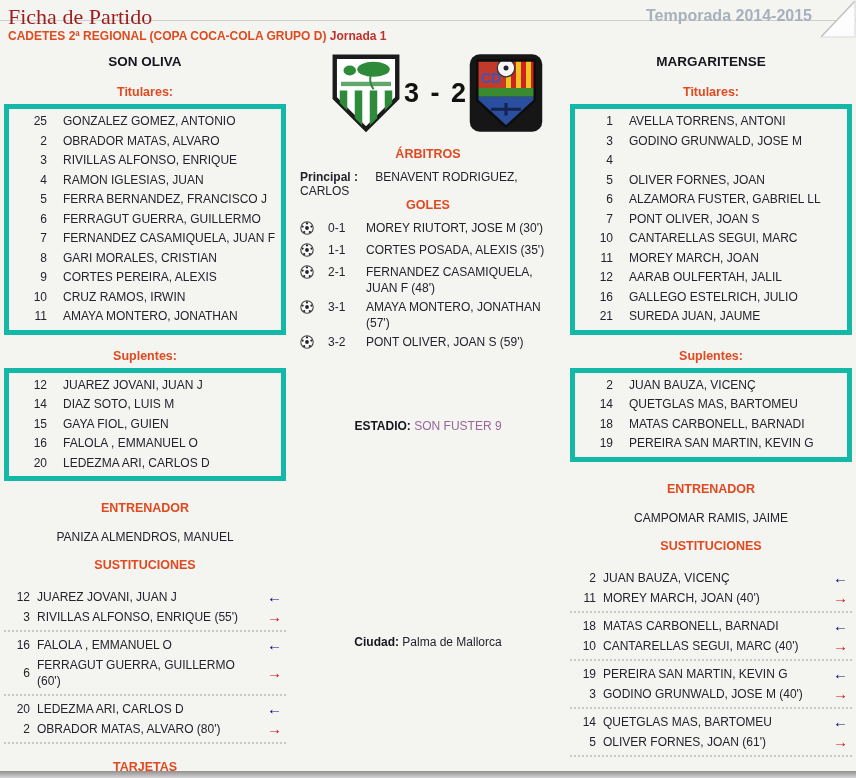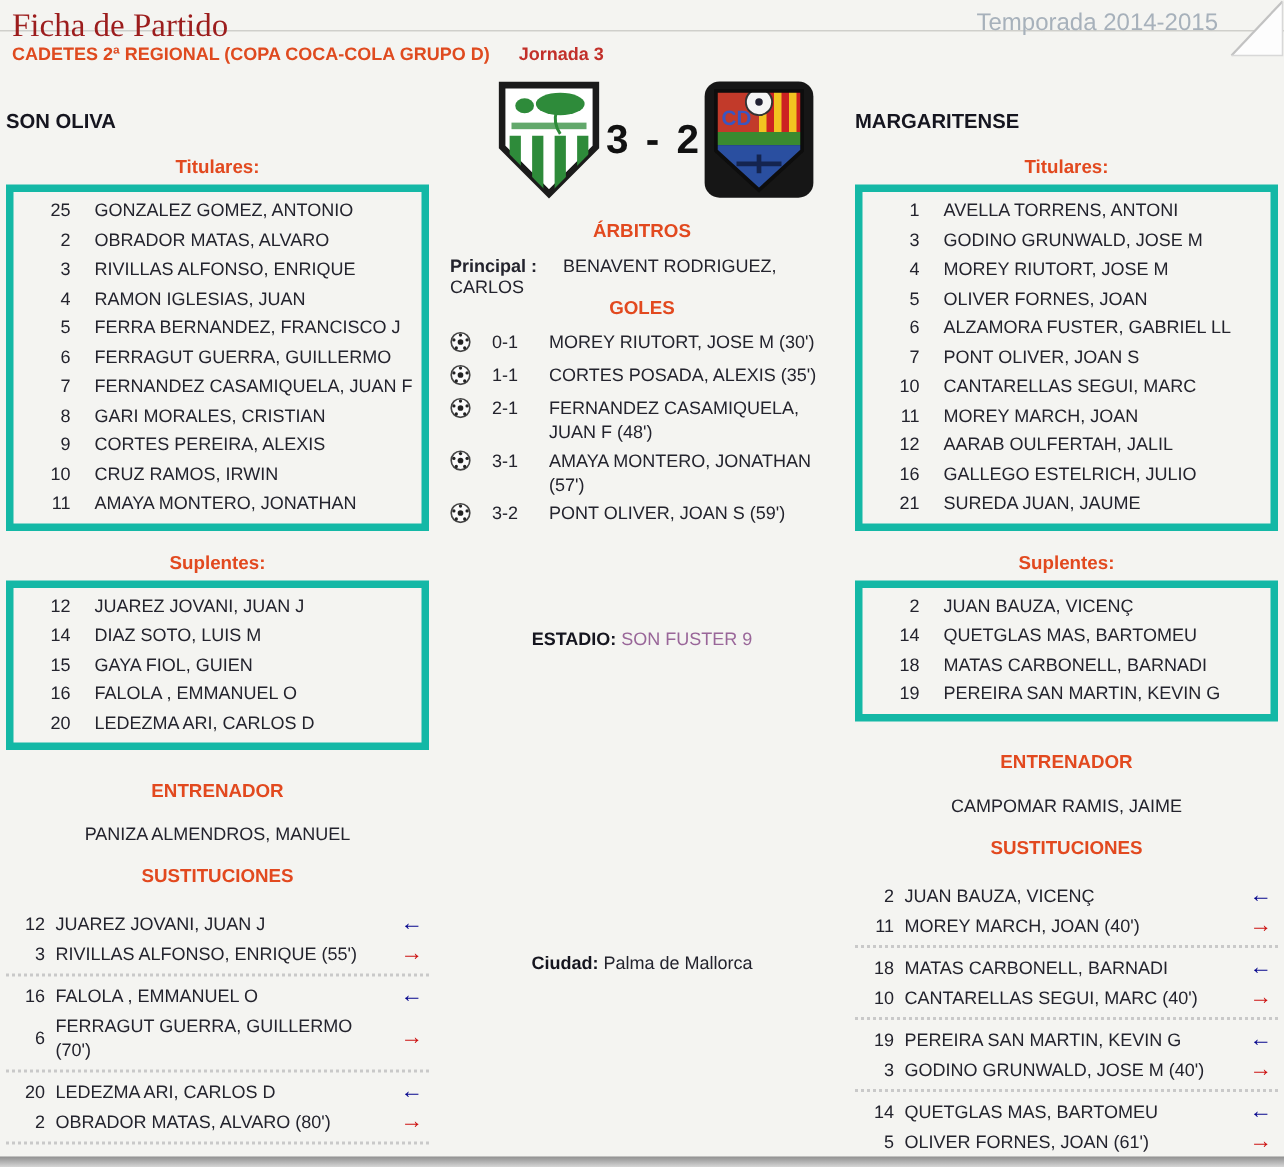--- a/index.html
+++ b/index.html
@@ -21,52 +21,53 @@
   }
   .page-title {
     font-family:"Liberation Serif", serif;
     font-size:22px;
     color:#9c1d1d;
   }
   .season {
     position:absolute;
     right:44px; top:7px;
     font-size:16px;
-    font-weight:normal;
+    font-weight:bold;
     color:#a7b1bb;
   }
   .page-corner {
     position:absolute;
     right:0; top:0;
     width:36px; height:38px;
   }
   .meta-row {
     display:flex;
     justify-content:space-between;
     align-items:baseline;
     padding:8px 10px 4px 8px;
   }
   .meta-left span { margin-right:6px; }
   .meta-label { font-weight:bold; color:#1d1d28; }
   .meta-right { font-weight:bold; }
-  .competition { color:#df4a1f; margin-right:16px; }
+  .competition { color:#df4a1f; margin-right:0; }
   .jornada { color:#c2302a; }
 
   
   .columns {
     display:grid;
     grid-template-columns:290px 276px 290px;
     align-items:start;
   }
   .col { padding:0 4px; }
 
   .team-name {
+    text-align:center;
     font-weight:bold;
     font-size:13.5px;
-    margin-top:26px;
+    margin-top:7px;
     color:#15151f;
   }
   .section-h {
     text-align:center;
     font-weight:bold;
     font-size:12.5px;
     color:#e2491f;
   }
   .mt16 { margin-top:16px; }
   .mt14 { margin-top:14px; }
@@ -165,21 +166,21 @@
   <svg width="36" height="38" viewBox="0 0 36 38">
     <path d="M1,37 L35,1 L35,37 Z" fill="#fdfdfd" stroke="none"></path>
     <path d="M1,37 L35,1" stroke="#c2c2c2" stroke-width="1.5" fill="none"></path>
     <path d="M35,1 L35,37 L1,37" stroke="#d8d8d8" stroke-width="1" fill="none"></path>
   </svg>
 </div>
 
 <div class="meta-row">
   <div class="meta-right">
     <span class="competition">CADETES 2ª REGIONAL (COPA COCA-COLA GRUPO D)</span>
-    <span class="jornada">Jornada 3</span>
+    <span class="jornada">Jornada 1</span>
   </div>
 </div>
 
 <div class="columns">
 
   <div class="col">
     <div class="team-name">SON OLIVA</div>
 
     <div class="section-h mt16">Titulares:</div>
     <div class="player-box">
@@ -289,21 +290,21 @@
         </div>
 
         <div class="sub-pair">
           <div class="sub-row">
             <span class="sub-num">16</span>
             <span>FALOLA , EMMANUEL O</span>
             <span class="sub-arrow arrow-in"></span>
           </div>
           <div class="sub-row">
             <span class="sub-num">6</span>
-            <span>FERRAGUT GUERRA, GUILLERMO (70')</span>
+            <span>FERRAGUT GUERRA, GUILLERMO (60')</span>
             <span class="sub-arrow arrow-out"></span>
           </div>
         </div>
 
         <div class="sub-pair">
           <div class="sub-row">
             <span class="sub-num">20</span>
             <span>LEDEZMA ARI, CARLOS D</span>
             <span class="sub-arrow arrow-in"></span>
           </div>
@@ -484,21 +485,20 @@
           <span>AVELLA TORRENS, ANTONI</span>
         </div>
 
         <div class="player-row">
           <span class="player-num">3</span>
           <span>GODINO GRUNWALD, JOSE M</span>
         </div>
 
         <div class="player-row">
           <span class="player-num">4</span>
-          <span>MOREY RIUTORT, JOSE M</span>
         </div>
 
         <div class="player-row">
           <span class="player-num">5</span>
           <span>OLIVER FORNES, JOAN</span>
         </div>
 
         <div class="player-row">
           <span class="player-num">6</span>
           <span>ALZAMORA FUSTER, GABRIEL LL</span>

